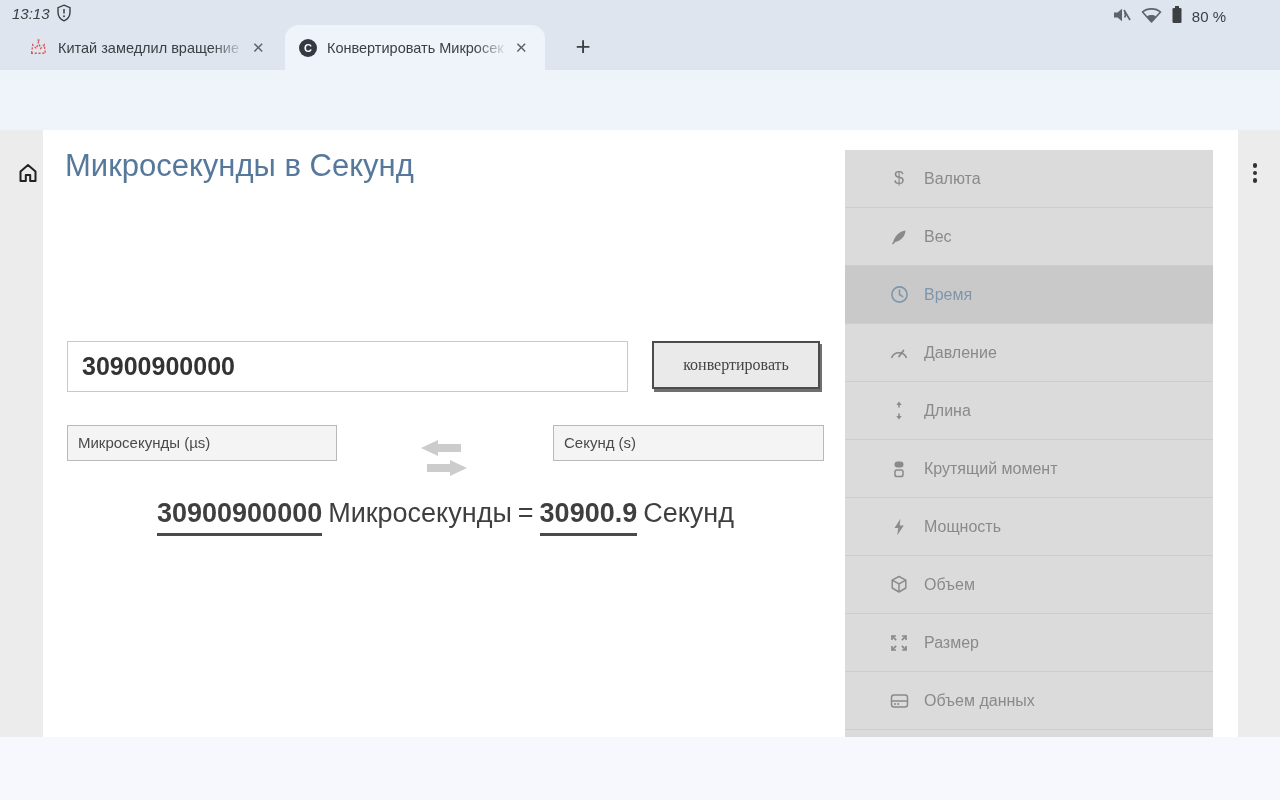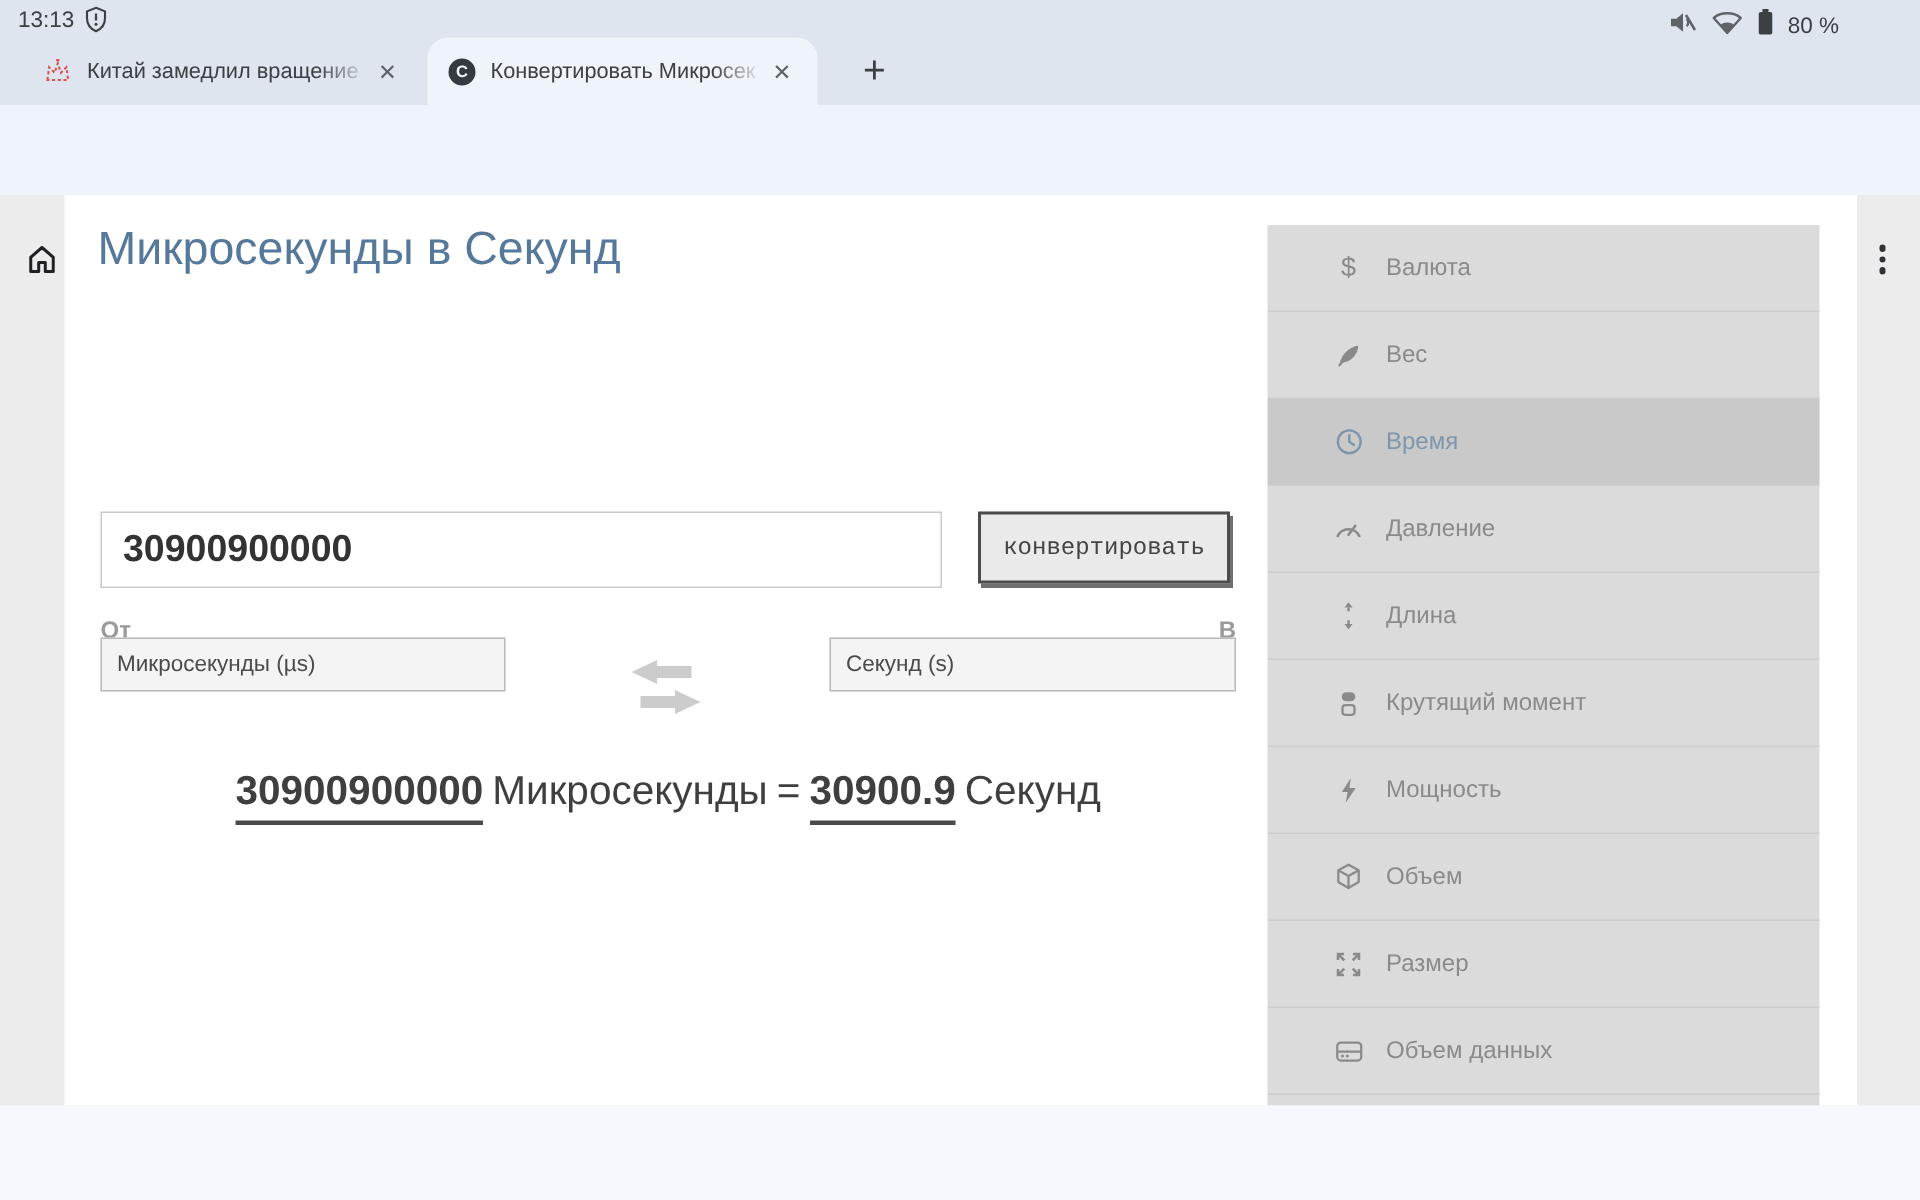--- a/index.html
+++ b/index.html
@@ -1,19 +1,19 @@
 <!DOCTYPE html>
 <html><head>
 <meta charset="utf-8">
 <style>
   html,body{margin:0;padding:0;width:1280px;height:800px;overflow:hidden;
     font-family:"Liberation Sans","DejaVu Sans",sans-serif;background:#ececec;}
   
   #chrome-top{position:absolute;left:0;top:0;width:1280px;height:70px;background:#dee5ef;}
-  #status-time{position:absolute;left:12px;top:5px;font-size:15px;color:#3c4043;}
+  #status-time{position:absolute;left:12px;top:5px;font-size:15px;color:#3c4043;font-style:italic;}
   #shield-icon{position:absolute;left:55px;top:4px;}
   #status-right{position:absolute;right:54px;top:5px;display:flex;align-items:center;gap:9px;}
   #battery-text{font-size:15px;color:#3c4043;}
   
   .tab{position:absolute;top:25px;height:45px;display:flex;align-items:center;}
   #tab-1{left:15px;width:262px;}
   #tab-2{left:285px;width:260px;background:#eff3fa;border-radius:14px 14px 0 0;}
   .tab-title{font-size:14.5px;color:#3c4043;white-space:nowrap;overflow:hidden;position:relative;}
   #tab-1 .tab-title{width:188px;margin-left:10px;}
   #tab-2 .tab-title{width:182px;margin-left:10px;}
@@ -37,30 +37,30 @@
   #tab-count-label{font-size:12px;font-weight:bold;color:#2f3337;}
   #menu-button{position:absolute;left:1243px;top:90px;width:24px;height:26px;cursor:pointer;
     display:flex;flex-direction:column;align-items:center;justify-content:center;gap:3px;}
   #menu-button i{width:4.5px;height:4.5px;border-radius:50%;background:#2f3337;}
   
   #page{position:absolute;left:43px;top:130px;width:1195px;height:607px;background:#ffffff;}
   #page-title{position:absolute;left:22px;top:18px;font-size:31px;font-weight:normal;color:#56789a;}
   #value-input{position:absolute;left:24px;top:211px;width:545px;height:49px;border:1px solid #c9c9c9;
     font-family:"Liberation Sans",sans-serif;font-size:25px;font-weight:bold;color:#333;padding:0 0 0 14px;outline:none;background:#fff;}
   #convert-button{position:absolute;left:609px;top:211px;width:168px;height:48px;background:#eaeaea;
-    border:2px solid #4c4c4c;box-shadow:2px 3px 0 0 #6f6f6f;font-family:Liberation Mono, monospace;
+    border:2px solid #4c4c4c;box-shadow:2px 3px 0 0 #6f6f6f;font-family:Liberation Serif, serif;
     font-size:16px;color:#444;cursor:pointer;}
   #from-to-row{position:absolute;left:24px;top:282px;width:757px;display:flex;justify-content:space-between;}
   .fromto-label{font-size:16px;font-weight:bold;color:#9a9a9a;}
   .unit-select{position:absolute;top:295px;height:34px;background:#f4f4f4;border:1px solid #b9b9b9;
     font-size:15px;color:#4a4a4a;line-height:34px;padding-left:10px;cursor:pointer;}
   #unit-from{left:24px;width:258px;}
   #unit-to{left:510px;width:259px;}
   #swap-icon{position:absolute;left:372px;top:306px;cursor:pointer;}
-  #result-line{position:absolute;left:24px;top:382px;width:757px;text-align:center;
+  #result-line{position:absolute;left:24px;top:368px;width:757px;text-align:center;
     font-size:27px;color:#3f3f3f;white-space:nowrap;}
   .result-num{font-weight:bold;border-bottom:3px solid #4a4a4a;padding-bottom:5px;}
   .result-sp{margin:0 6px 0 6px;}
   
   #sidebar{position:absolute;left:802px;top:20px;width:368px;height:587px;background:#dbdbdb;overflow:hidden;}
   .side-item{height:57px;border-bottom:1px solid #cdcdcd;display:flex;align-items:center;
     padding-left:42px;cursor:pointer;}
   .side-item.active{background:#c9c9c9;}
   .side-icon{width:24px;display:flex;justify-content:center;align-items:center;}
   .side-label{margin-left:13px;font-size:16px;color:#8a8a8a;}
@@ -179,24 +179,20 @@
       <i></i>
     </div>
 </div>
 
 <div id="page">
   <h1 id="page-title" style="margin:0;">Микросекунды в Секунд</h1>
 
   <input id="value-input" type="text" value="30900900000" style="">
   <button id="convert-button">конвертировать</button>
 
-  <div id="from-to-row">
-    <span class="fromto-label">От</span>
-    <span class="fromto-label">В</span>
-  </div>
 
   <div id="unit-from" class="unit-select">Микросекунды (µs)</div>
   <span id="swap-icon">
     <svg width="58" height="44" viewBox="0 0 58 44">
         <path d="M23 4 V8 H46 V16 H23 V20 L6 12 Z" fill="#cccccc"></path>
         <path d="M35 24 V28 H12 V36 H35 V40 L52 32 Z" fill="#cccccc"></path>
       </svg>
   </span>
   <div id="unit-to" class="unit-select">Секунд (s)</div>
 

